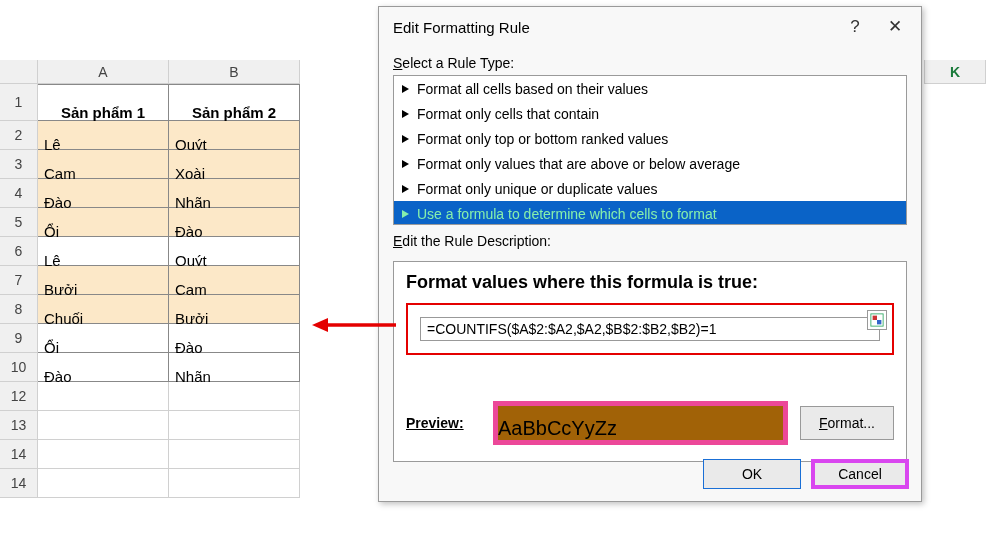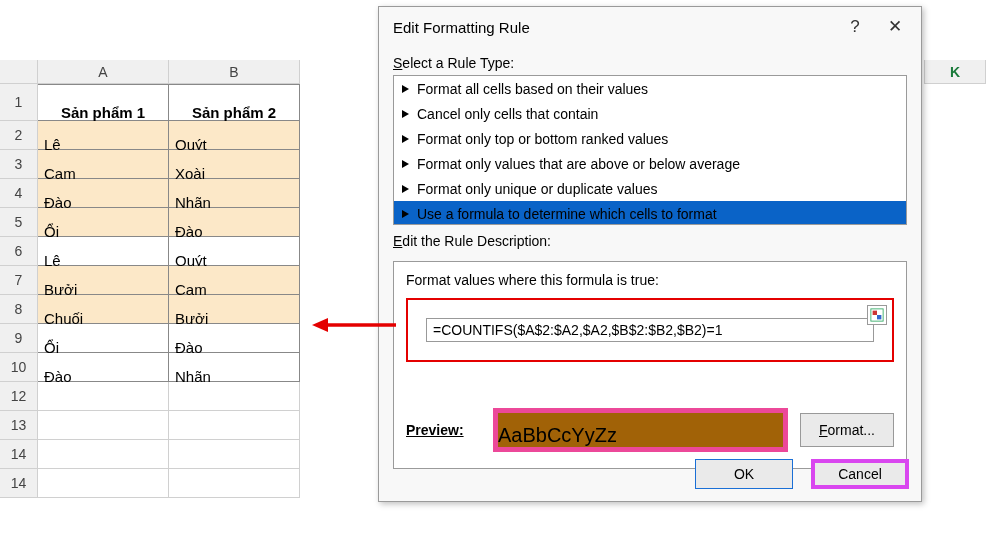--- a/index.html
+++ b/index.html
@@ -39,36 +39,36 @@
 }
 .titlebar { height:40px; display:flex; align-items:center; padding:0 6px 0 14px; font-size:15px; }
 .titlebar .title { flex:1; }
 .tb-btn { width:40px; height:32px; text-align:center; line-height:32px; font-size:17px; color:#333; }
 .tb-btn.close { font-size:17px; }
 .section-label { padding: 8px 14px 4px 14px; font-size:14px; }
 .section-label .ul { text-decoration:underline; }
 
 .rule-list { margin:0 14px; border:1px solid #9a9a9a; background:#fff; height:150px; overflow:hidden; }
 .rule-item { display:flex; align-items:center; height:25px; padding:0 8px; font-size:14px; gap:8px; }
-.rule-item.sel { background:#0a63c7; color:#000000; }
+.rule-item.sel { background:#0a63c7; color:#86efac; }
 .caret { width:0; height:0; border-top:4px solid transparent; border-bottom:4px solid transparent; border-left:7px solid currentColor; }
 
 .desc-box { margin:8px 14px 0 14px; border:1px solid #9a9a9a; background:#fff; padding:10px 12px 16px 12px; }
-.desc-title { font-weight:normal; font-size:14px; margin-bottom:10px; }
-.formula-wrap { border:2.5px solid #e40000; padding:18px; display:inline-block; width:100%; position:relative; }
+.desc-title { font-weight:bold; font-size:18px; margin-bottom:10px; }
+.formula-wrap { border:2.5px solid #e40000; padding:12px; display:inline-block; width:100%; position:relative; }
 .formula-input { width:100%; height:24px; border:1px solid #999; padding:0 30px 0 6px; font-size:14px; font-family:inherit; }
 .collapse-ic { position:absolute; right:5px; top:5px; width:20px; height:20px; border:1px solid #999; background:#fff; display:flex; align-items:center; justify-content:center; }
 .collapse-ic svg { width:14px; height:14px; }
 
 .preview-row { display:flex; align-items:center; margin-top:46px; gap:12px; }
 .preview-label { font-weight:bold; width:75px;text-decoration:underline; }
 .preview-box { flex:1; height:44px; border:5px solid #ec4899; background:#a16207; line-height:44px; font-size:20px; }
 .format-btn { width:94px; height:34px; border:1px solid #999; background:#eaeaea; font-size:14px; }
 
-.dlg-buttons { position:absolute; right:12px; bottom:12px; display:flex; gap:18px; }
+.dlg-buttons { position:absolute; right:12px; bottom:12px; display:flex; gap:10px; }
 .dlg-btn { width:98px; height:30px; border:4px solid #d946ef; background:#eaeaea; font-size:14px; }
 .dlg-btn.ok { border:1.5px solid #1a6fd6; }
 
 
 .arrow { position:absolute; left:312px; top:316px; width:84px; height:18px; pointer-events:none; }
 .arrow line { stroke:#e40000; stroke-width:3.5; }
 .arrow polygon { fill:#e40000; }
 
 .partial-E { position:absolute; left:378px; top:60px; width:12px; height:24px; border-bottom:1px solid #d0d0d0; background:#f0f0f0; line-height:24px; padding-left:2px; color:#444; overflow:hidden;}
 </style>
@@ -167,21 +167,21 @@
   <div class="section-label">
     <span class="ul">S</span><span>elect a Rule Type:</span>
   </div>
   <div class="rule-list" id="rule-list">
       <div class="rule-item">
         <span class="caret"></span>
         <span>Format all cells based on their values</span>
       </div>
       <div class="rule-item">
         <span class="caret"></span>
-        <span>Cancel only cells that contain</span>
+        <span>Format only cells that contain</span>
       </div>
       <div class="rule-item">
         <span class="caret"></span>
         <span>Format only top or bottom ranked values</span>
       </div>
       <div class="rule-item">
         <span class="caret"></span>
         <span>Format only values that are above or below average</span>
       </div>
       <div class="rule-item">

